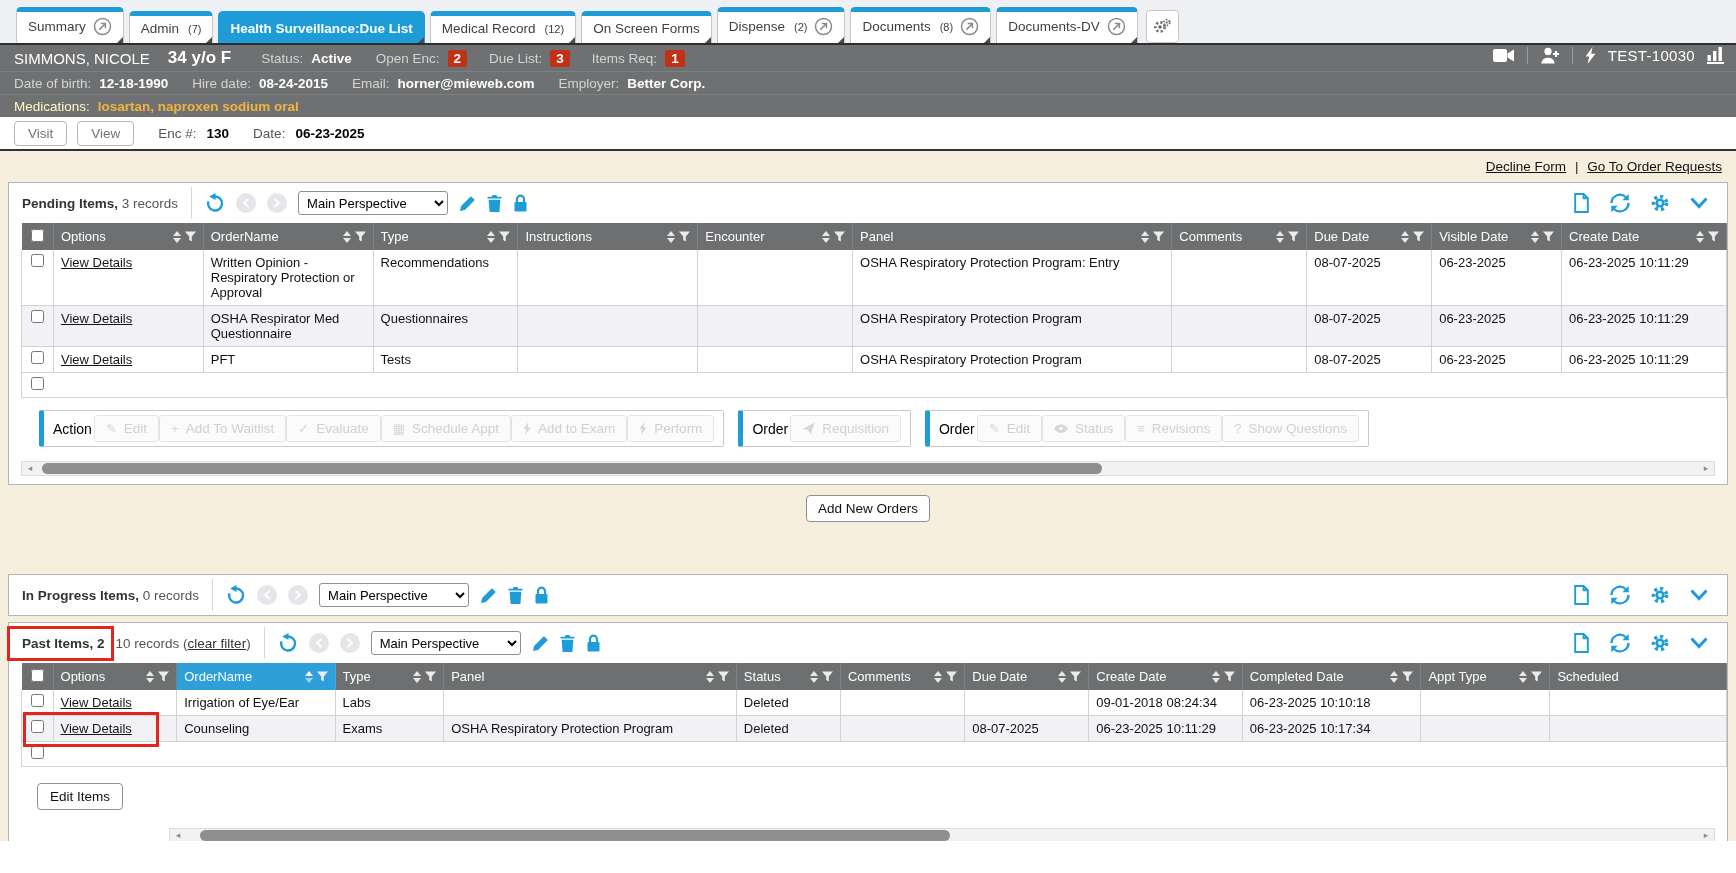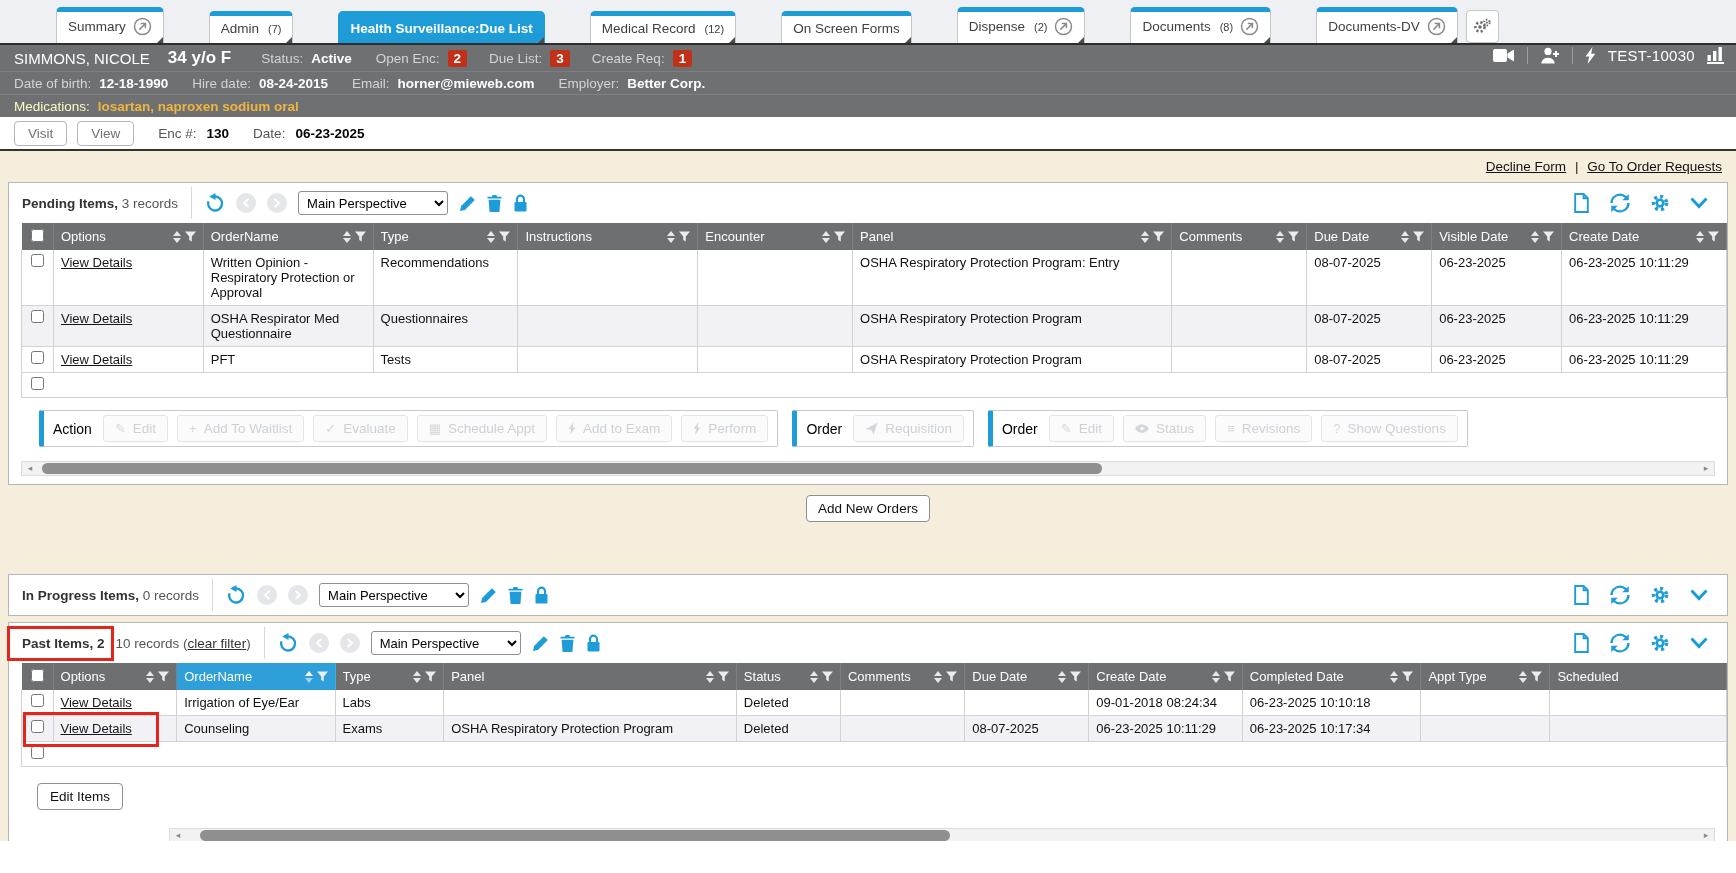--- a/index.html
+++ b/index.html
@@ -2,21 +2,21 @@
 <html><head>
 <meta charset="utf-8">
 <style>
   * { box-sizing: border-box; margin: 0; padding: 0; }
   html,body { width:1736px; height:873px; overflow:hidden; }
   body { font-family:"Liberation Sans","DejaVu Sans",sans-serif; font-size:13.5px; background:#fff; }
   svg { display:block; }
 
   
   .tabbar { background:#eef0f3; border-bottom:2px solid #2e2e2e; padding:6px 0 0 16px; display:flex; align-items:flex-end; gap:5px; height:45px; }
-  .tab { position:relative; display:flex; align-items:center; gap:7px; background:#fff; border:1px solid #c4c6c8; border-bottom:none; border-top:5px solid #1e9cd7; border-radius:5px 5px 0 0; padding:5px 11px 7px; color:#3f3f3f; cursor:pointer; white-space:nowrap;margin-left:40px; }
+  .tab { position:relative; display:flex; align-items:center; gap:7px; background:#fff; border:1px solid #c4c6c8; border-bottom:none; border-top:5px solid #1e9cd7; border-radius:5px 5px 0 0; padding:5px 11px 7px; color:#3f3f3f; cursor:pointer; white-space:nowrap; }
   .tab::after { content:""; position:absolute; right:0; bottom:0; border-left:6px solid transparent; border-bottom:6px solid #4a4a4a; }
   .tab.active { background:#1e9cd7; border-color:#1e9cd7; color:#fff; font-weight:bold; }
   .tab .count { font-size:11px; margin-left:2px; }
   .popout { width:19px; height:19px; color:#8a8a8a; flex:none; }
   .gearbtn { background:#fff; border:1px solid #c4c6c8; border-radius:4px; width:33px; height:33px; margin-left:3px; display:flex; align-items:center; justify-content:center; color:#6d6d6d; cursor:pointer; }
 
   
   .pbar { background:#6e7071; color:#fff; }
   .prow { display:flex; align-items:center; gap:8px; padding:3px 14px; border-top:1px solid #7d7f80; min-height:23px; position:relative; }
   .prow:first-child { border-top:none; }
@@ -71,21 +71,21 @@
   th.sorted .s-dn { border-top-color:#9fd4ee; }
   .funnel { flex:none; color:#ececec; }
   td { border:1px solid #d2d2d2; border-top:none; padding:5px 7px; vertical-align:top; color:#111; background:#fff; }
   tr.alt td { background:#f1f1f6; }
   td a { color:#161616; text-decoration:underline; cursor:pointer; }
   td.cbcell, th.cbcell { text-align:center; padding:4px 2px; }
   input[type=checkbox] { width:13px; height:13px; cursor:pointer; }
 
   
   .actrow { display:flex; gap:14px; padding:12px 12px 8px 30px; align-items:stretch; }
-  .agroup { background:#fff; border:1px solid #c9c9c9; border-left:5px solid #1e9cd7; border-radius:2px; display:flex; align-items:center; gap:9px; padding:4px 9px; }
+  .agroup { background:#fff; border:1px solid #c9c9c9; border-left:5px solid #1e9cd7; border-radius:2px; display:flex; align-items:center; padding:4px 9px; }
   .aglabel { color:#000; font-size:14px; margin-right:2px; }
   .dbtn { background:#fbfbfb; border:1px solid #e4e4e4; border-radius:3px; color:#ccd1d6; font-size:13.5px; padding:5px 11px; display:flex; align-items:center; gap:7px; white-space:nowrap; }
   .dbtn .dicn { color:#d4d8dc; font-size:13px; }
 
   
   .hscroll { height:15px; background:#f2f2f2; border:1px solid #dcdcdc; display:flex; align-items:center; margin:6px 12px 8px; }
   .harrow { width:16px; color:#8d8d8d; font-size:9px; text-align:center; cursor:pointer; flex:none; line-height:13px; }
   .htrack { flex:1; height:13px; position:relative; }
   .hthumb { position:absolute; top:1px; height:11px; background:#8f8f8f; border-radius:6px; cursor:grab; }
 
@@ -157,21 +157,21 @@
 <div class="pbar">
   <div class="prow">
     <span class="pname">SIMMONS, NICOLE</span>
     <span class="pagesex">34 y/o F</span>
     <span class="plabel">Status:</span>
     <span class="pval">Active</span>
     <span class="plabel">Open Enc:</span>
     <span class="badge">2</span>
     <span class="plabel">Due List:</span>
     <span class="badge">3</span>
-    <span class="plabel">Create Req:</span>
+    <span class="plabel">Items Req:</span>
     <span class="badge">1</span>
     <span class="pright">
       <svg class="picon" width="22" height="15" viewBox="0 0 22 15">
           <rect x="0" y="1" width="14" height="13" rx="2" fill="currentColor"></rect>
           <path d="M14.5 5.5 21 1.5v12l-6.5-4z" fill="currentColor"></path>
         </svg>
       <span class="pdiv"></span>
       <svg class="picon" width="20" height="17" viewBox="0 0 20 17">
           <circle cx="8" cy="4.4" r="3.6" fill="currentColor"></circle>
           <path d="M1.2 16.5a6.9 6.9 0 0 1 13.6 0z" fill="currentColor"></path>

